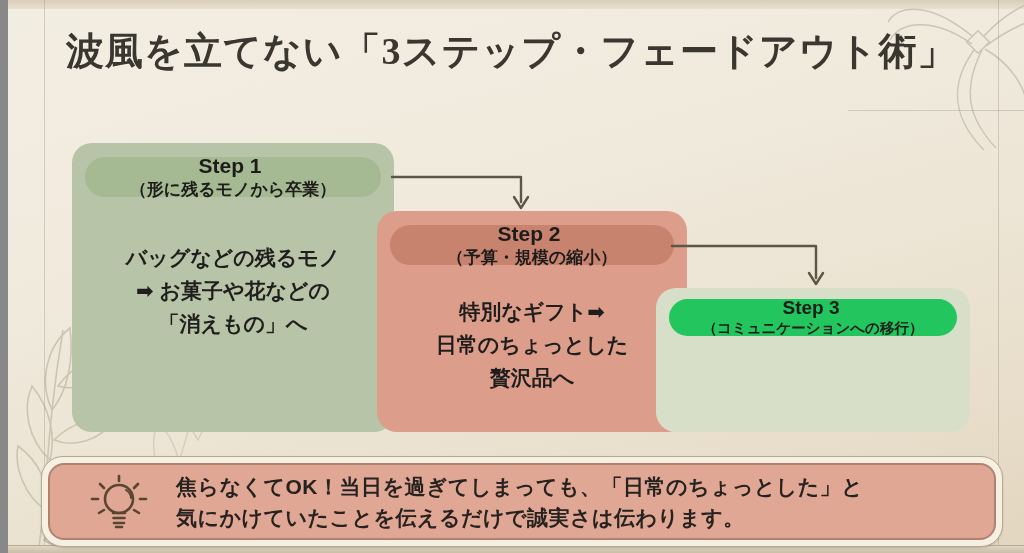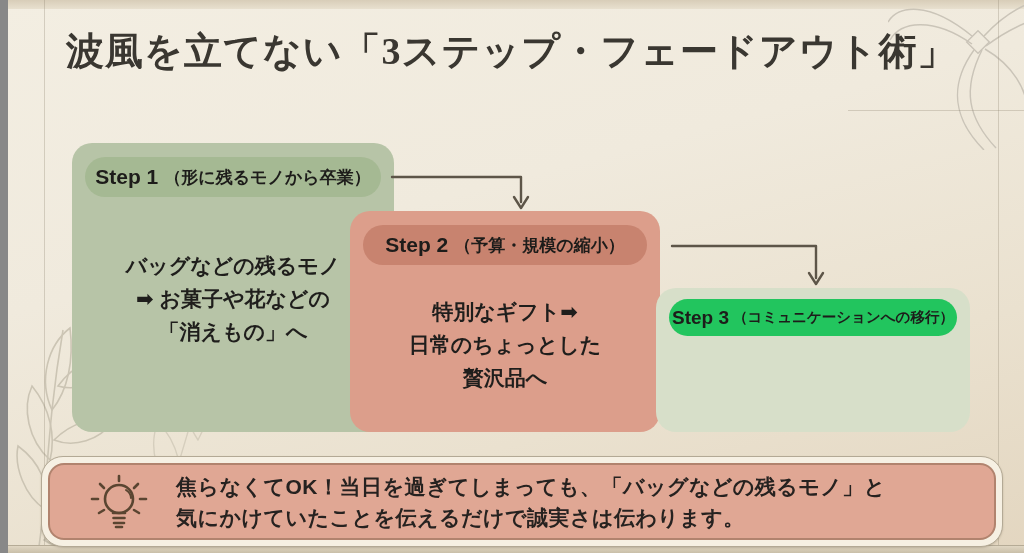--- a/index.html
+++ b/index.html
@@ -23,40 +23,40 @@
 
   .page-title {
     position:absolute; left:58px; top:26px; width:920px;
     font-family:"Liberation Serif","DejaVu Serif",serif;
     font-size:38px; font-weight:700; color:#3a3731; letter-spacing:1px;
     white-space:nowrap;
   }
 
   .step { position:absolute; border-radius:20px; }
   .step1 { left:64px;  top:143px; width:322px; height:289px; z-index:2; }
-  .step2 { left:342px; top:211px; width:310px; height:221px; z-index:3; }
+  .step2 { left:369px; top:211px; width:310px; height:221px; z-index:3; }
   .step3 { left:648px; top:288px; width:314px; height:144px; z-index:4; }
 
   .step-header {
     position:absolute; left:13px; right:13px; top:14px; height:40px;
     border-radius:22px; display:flex; align-items:center; justify-content:center;
-    color:#1d1c1a; white-space:nowrap;
+    color:#1d1c1a; white-space:nowrap;flex-direction:column;
   }
   .step3 .step-header { height:37px; top:11px; }
   .step-label { font-size:21px; font-weight:700; margin-right:6px; }
   .step-sub   { font-size:17px; font-weight:700; }
   .step3 .step-label { font-size:19px; margin-right:4px; }
   .step3 .step-sub   { font-size:14.5px; }
 
   .step-body {
     position:absolute; left:0; right:0; text-align:center;
     font-size:21px; font-weight:700; color:#1f1e1c; line-height:33px;
     white-space:pre-line;
   }
-  .step1 .step-body { top:106px; }
+  .step1 .step-body { top:98px; }
   .step2 .step-body { top:84px; }
   .step3 .step-body { top:56px; font-size:20px; line-height:32px; }
 
   .connectors { position:absolute; left:0; top:0; z-index:5; pointer-events:none; }
 
   .note {
     position:absolute; left:33px; top:456px; width:962px; height:91px; z-index:6;
     background:#f6f0e3; border:1px solid #b3a995; border-radius:22px;
     box-shadow:0 1px 2px rgba(90,80,60,0.25);
   }
@@ -162,19 +162,19 @@
           <path d="M30 54 L36 54"></path>
           <path d="M33 3 L33 8"></path>
           <path d="M14 11 L18 15"></path>
           <path d="M52 11 L48 15"></path>
           <path d="M6 26 L12 26"></path>
           <path d="M54 26 L60 26"></path>
           <path d="M13 40 L18 37"></path>
           <path d="M53 40 L48 37"></path>
         </g>
       </svg>
-      <div class="note-text">焦らなくてOK！当日を過ぎてしまっても、「バッグなどの残るモノ」と
+      <div class="note-text">焦らなくてOK！当日を過ぎてしまっても、「日常のちょっとした」と
 気にかけていたことを伝えるだけで誠実さは伝わります。</div>
     </div>
   </div>
 
   <div class="edge-bottom"></div>
 </div>
 
 </body></html>

